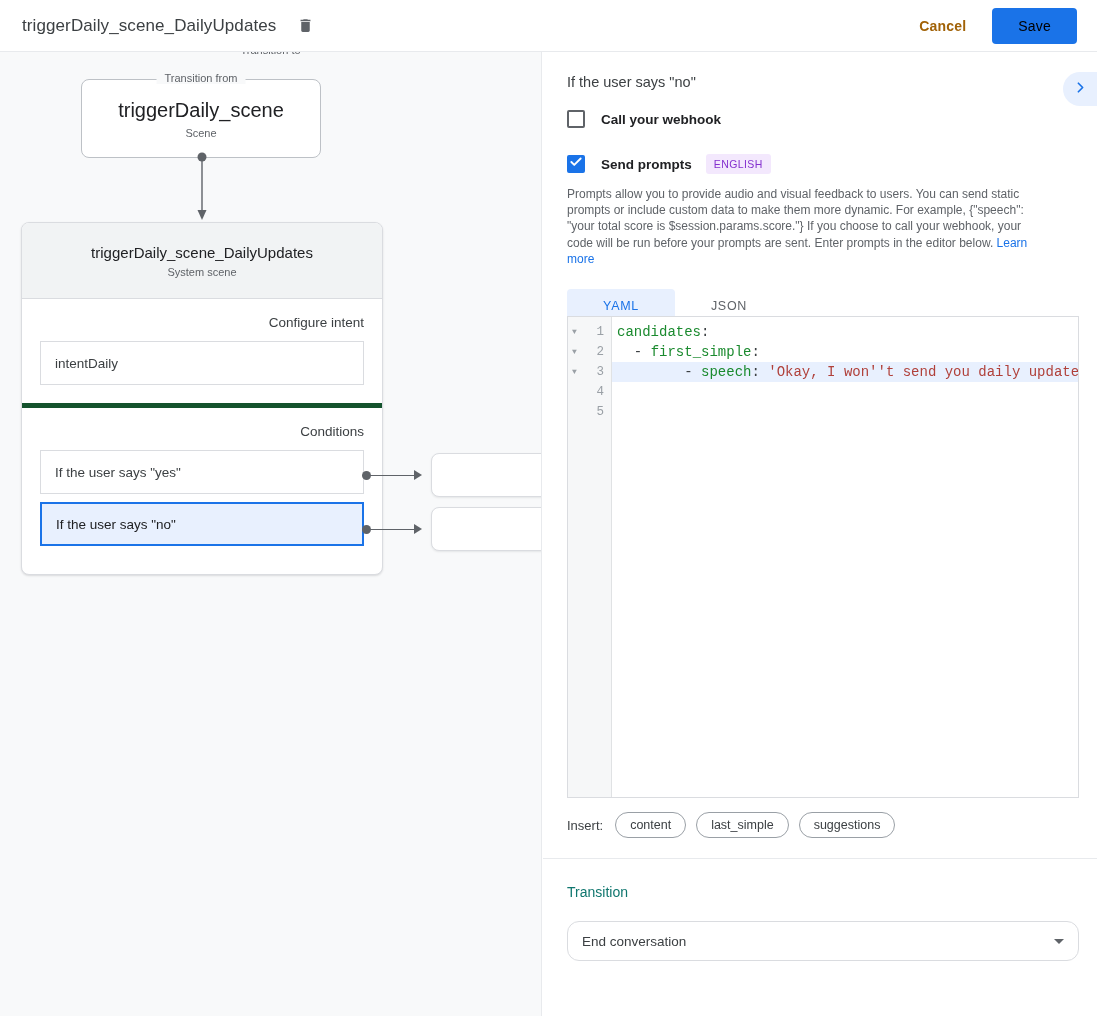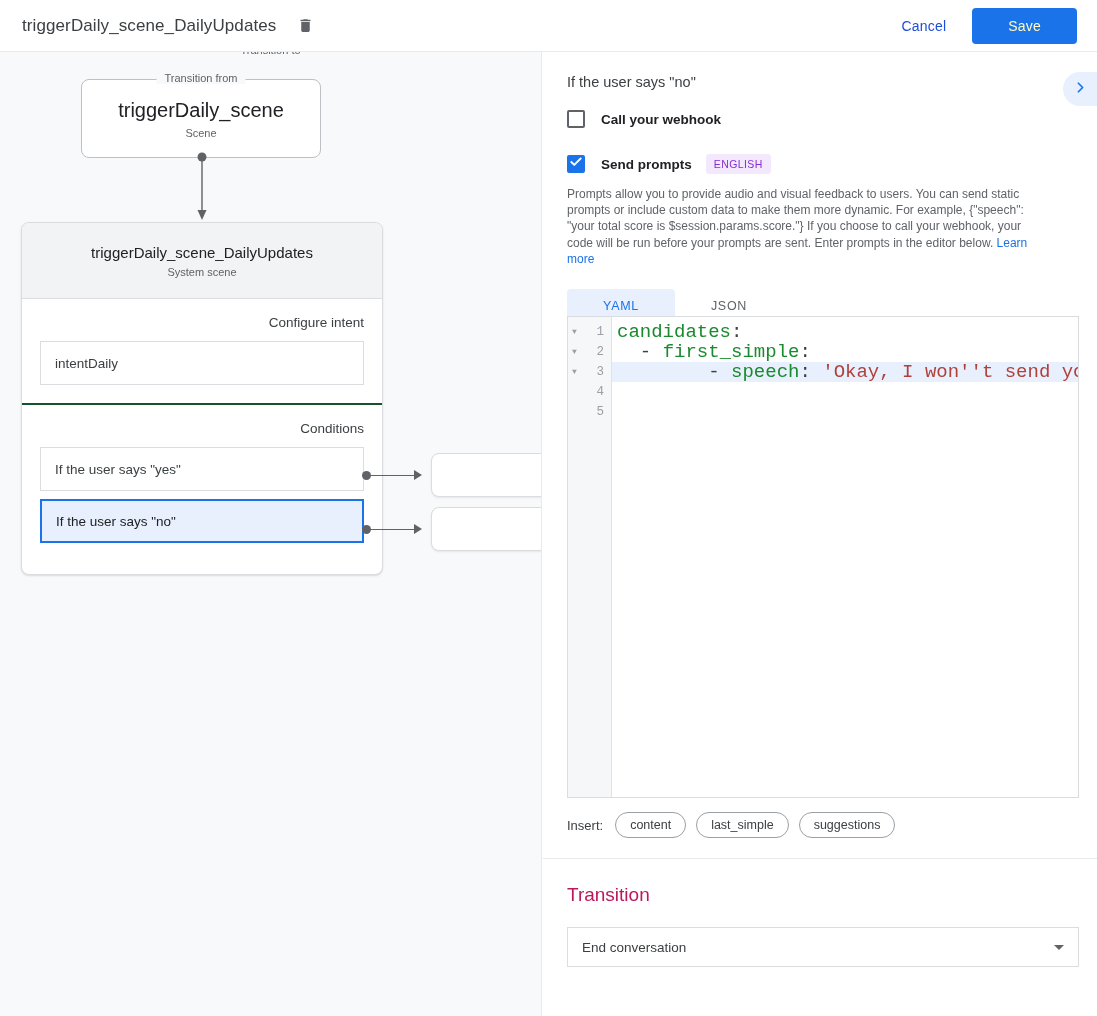--- a/index.html
+++ b/index.html
@@ -32,42 +32,42 @@
   .trash-btn {
     margin-left: 16px;
     width: 26px; height: 26px;
     display: flex; align-items: center; justify-content: center;
     cursor: pointer;
     border-radius: 50%;
   }
   .trash-btn svg { display: block; }
   .topbar-spacer { flex: 1; }
   .cancel-btn {
-    color: #1d4ed8;
+    color: #a16207;
     font-size: 14px;
-    font-weight: 400;
+    font-weight: 700;
     padding: 9px 12px;
     border-radius: 4px;
     background: transparent;
     border: none;
     cursor: pointer;
     font-family: inherit;
     letter-spacing: .2px;
   }
   .save-btn {
     margin-left: 14px;
     margin-right: 20px;
     background: #1a73e8;
-    color: #fef9c3;
+    color: #000000;
     font-size: 14px;
     font-weight: 500;
     letter-spacing: .2px;
     border: none;
     border-radius: 4px;
-    padding: 0 36px;
+    padding: 0 26px;
     height: 36px;
     cursor: pointer;
     font-family: inherit;
   }
 
   
   .canvas {
     position: absolute;
     top: 52px; left: 0;
     width: 542px; height: 964px;
@@ -138,21 +138,21 @@
     background: #f1f3f4;
     border-bottom: 1px solid #dadce0;
     height: 76px;
     display: flex; flex-direction: column;
     align-items: center; justify-content: center;
   }
   .to-header .node-title { font-size: 15px; color: #202124; }
   .to-header .node-sub { font-size: 11px; color: #5f6368; margin-top: 5px; }
 
   .card-section { padding: 16px 18px 18px 18px; }
-  .card-section + .card-section { border-top: 2px solid #14532d; }
+  .card-section + .card-section { border-top: 5px solid #14532d; }
   .section-label {
     font-size: 13.5px;
     color: #3c4043;
     margin-bottom: 11px;
   }
   .chip-field {
     border: 1px solid #dadce0;
     border-radius: 0;
     background: #ffffff;
     height: 44px;
@@ -325,21 +325,21 @@
   .code-area {
     flex: 1;
     padding-top: 5px;
     overflow: hidden;
     position: relative;
   }
   .code-line {
     height: 20px;
     line-height: 20px;
     font-family: "Liberation Mono", monospace;
-    font-size: 19px;
+    font-size: 14px;
     white-space: pre;
     padding-left: 5px;
   }
   .code-line.hl { background: #e8f0fe; }
   .tok-key { color: #1a8a2e; }
   .tok-punc { color: #3c4043; }
   .tok-str { color: #b0403a; margin-top: 28px; }
   .tok-dash { color: #3c4043; }
 
   .insert-row {
@@ -365,32 +365,32 @@
   }
 
   .panel-divider {
     position: absolute;
     left: 543px; top: 858px;
     width: 554px; height: 1px;
     background: #e8eaed;
   }
 
   .transition-sec { position: absolute; left: 567px; top: 884px; width: 512px; }
-  .transition-title { font-size: 19px; color: #be185d; }
+  .transition-title { font-size: 14px; color: #0f766e; }
   .transition-desc {
     margin-top: 10px;
     font-size: 12px;
     line-height: 16.2px;
     color: #5f6368;
   }
   .select-box {
     margin-top: 21px;
     height: 40px;
     border: 1px solid #dadce0;
-    border-radius: 0;
+    border-radius: 12px;
     background: #ffffff;
     display: flex; align-items: center;
     padding: 0 14px;
     font-size: 13.5px;
     color: #3c4043;
     cursor: pointer;
     justify-content: space-between;
   }
   .caret {
     width: 0; height: 0;

